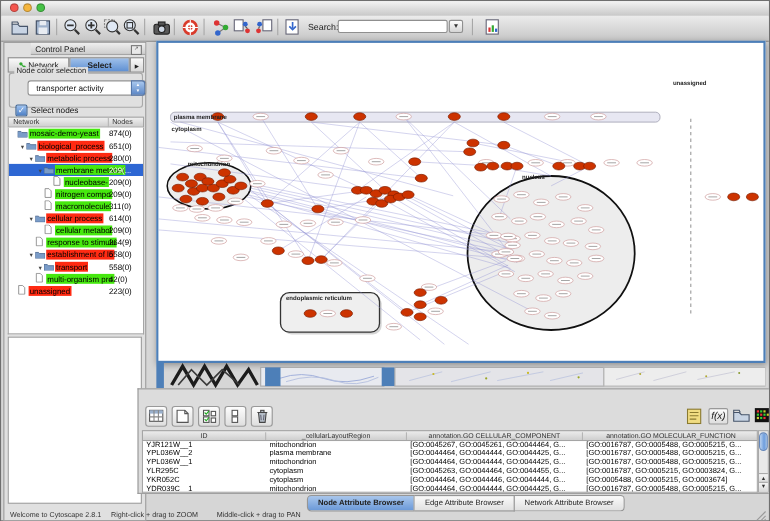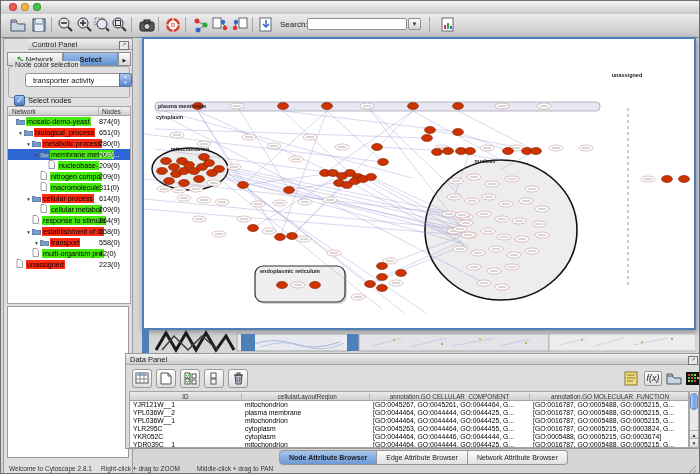--- a/index.html
+++ b/index.html
@@ -538,24 +538,20 @@
         <circle cx="384" cy="13" r="1" fill="#9aa626"></circle>
       <rect x="407" y="4" width="147" height="17" fill="#ededed" stroke="#b5b5b5"></rect>
       <path d="M418 15 l26 -7 M452 16 l30 -8 M492 15 l34 -7" stroke="#c6c6d6" stroke-width="0.7"></path>
       <circle cx="440" cy="10" r="0.9" fill="#b0a830"></circle>
         <circle cx="500" cy="12" r="0.9" fill="#b0a830"></circle>
         <circle cx="530" cy="9" r="0.9" fill="#889a30"></circle>
     </svg>
   </div>
 
   <div id="dpanel">
-    <div class="phead">
-      <span>Data Panel</span>
-      <span class="floatico">↗</span>
-    </div>
     <span class="dbtn" style="left:6px;top:15px">
         <svg width="14" height="12">
           <rect x="1" y="1" width="12" height="10" fill="#fff" stroke="#555"></rect>
           <rect x="1" y="1" width="12" height="3" fill="#9ab0cc"></rect>
           <line x1="5" y1="1" x2="5" y2="11" stroke="#888"></line>
           <line x1="9" y1="1" x2="9" y2="11" stroke="#888"></line>
           <line x1="1" y1="7" x2="13" y2="7" stroke="#888"></line>
         </svg>
       </span>
     <span class="dbtn" style="left:30px;top:15px">

